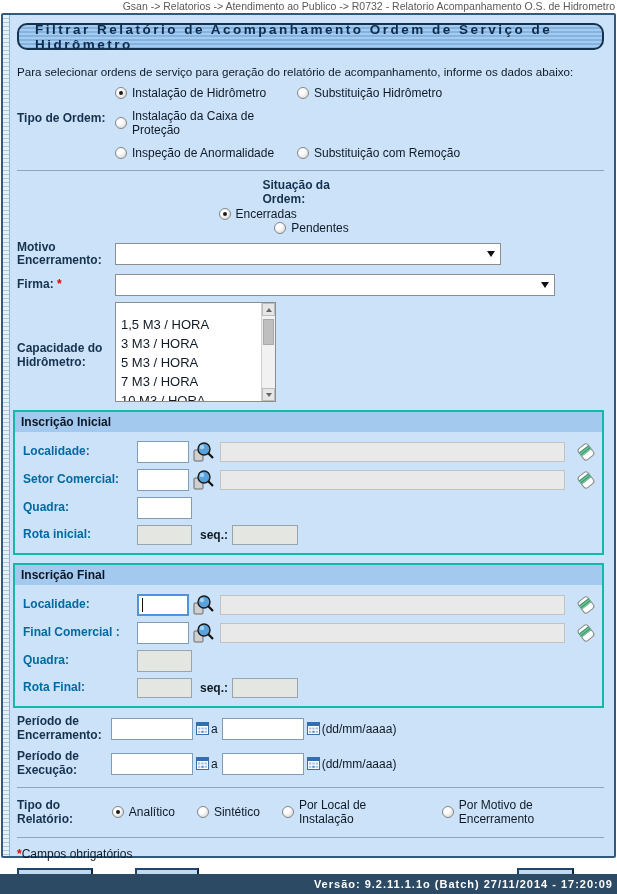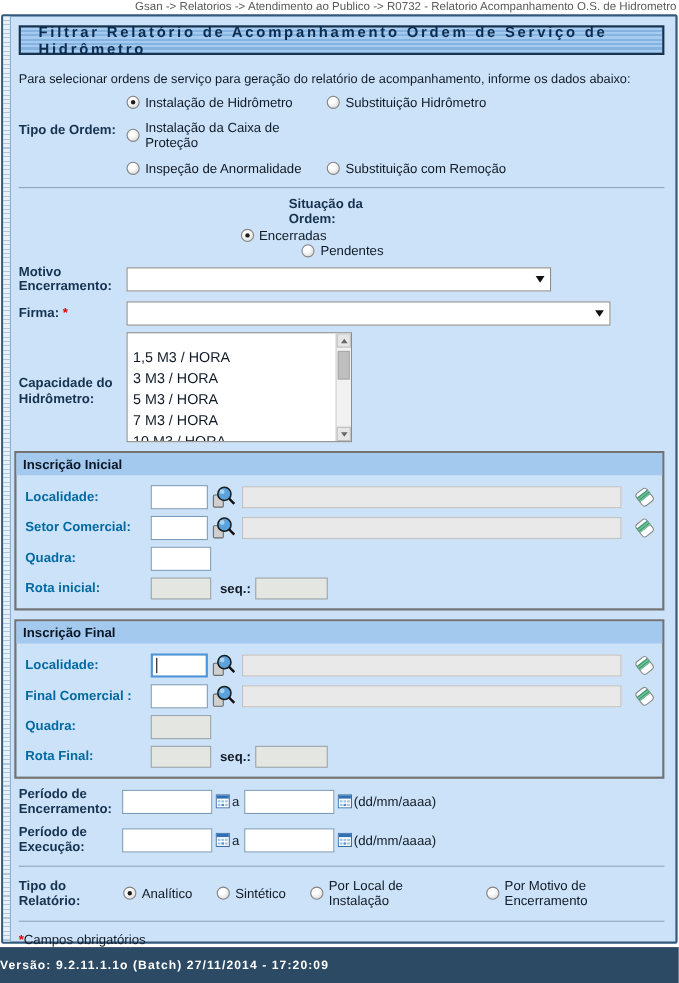--- a/index.html
+++ b/index.html
@@ -8,21 +8,21 @@
 
   
   .breadcrumb { height:13px; font-size:10.5px; color:#5a5a5a; text-align:right; padding-right:2px; white-space:nowrap; overflow:hidden; }
 
   
   .frame { position:relative; margin:0 1px; height:845px; background:#cbe2f8; border:2px solid #33597d; border-radius:2px; padding:4px 8px 0 14px; }
   .left-strip { position:absolute; left:0; top:0; bottom:0; width:7px;
     background:repeating-linear-gradient(180deg,#e6f1fc 0 3px,#adc6de 3px 4px);
     border-right:1px solid #8fb0cc; }
 
-  .title-bar { height:27px; margin:4px 2px 0 0; border:2px solid #16324f; border-radius:0;
+  .title-bar { height:27px; margin:4px 2px 0 0; border:2px solid #16324f; border-radius:10px;
     background:repeating-linear-gradient(180deg,#a5cbf0 0 2px,#84b3e0 2px 4px);
     display:flex; align-items:center; padding-left:16px;
     font-size:13.5px; font-weight:bold; letter-spacing:2.5px; color:#0d2b4d; }
 
   .intro { margin-top:15px; font-size:11.6px; color:#101a26; }
 
   .lbl { font-weight:bold; font-size:12px; color:#16324f; line-height:1.15; }
   .row { display:flex; align-items:center; }
 
   
@@ -48,32 +48,32 @@
   .fieldrow { margin-top:6px; display:flex; align-items:center; }
   .fieldrow .lbl { width:98px; }
   .select { background:#fff; border:1px solid #8d8d8d; height:22px; display:flex; align-items:center; justify-content:space-between; padding:0 5px; }
   .select-arrow { width:0; height:0; border-left:4.5px solid transparent; border-right:4.5px solid transparent; border-top:6px solid #111; }
   .w-motivo { width:386px; } .w-firma { width:440px; } .w-gerencia { width:199px; }
   .req { color:#e00000; font-weight:bold; }
 
   
   .capacidade { margin-top:6px; display:flex; }
   .capacidade .lbl { width:98px; padding-top:40px; }
-  .listbox { width:205px; height:100px; background:#fff; border:1px solid #8d8d8d; position:relative; overflow:hidden; }
+  .listbox { width:161px; height:100px; background:#fff; border:1px solid #8d8d8d; position:relative; overflow:hidden; }
   .listbox .opts { position:absolute; left:0; top:0; right:14px; bottom:0; padding-top:14px; }
   .listbox .opt { height:19px; font-size:13px; color:#101a26; padding-left:5px; white-space:nowrap; }
   .sbar { position:absolute; right:0; top:0; bottom:0; width:14px; background:#f1f1f1; border-left:1px solid #cfcfcf; }
   .sbtn { position:absolute; left:0; width:13px; height:13px; background:#e6e6e6; border:1px solid #bdbdbd; display:flex; align-items:center; justify-content:center; }
   .sbtn.up { top:0; } .sbtn.down { bottom:0; }
   .tri-up { width:0; height:0; border-left:3px solid transparent; border-right:3px solid transparent; border-bottom:4px solid #666; }
   .tri-down { width:0; height:0; border-left:3px solid transparent; border-right:3px solid transparent; border-top:4px solid #666; }
   .sthumb { position:absolute; left:1px; top:16px; width:11px; height:26px; background:#bfbfbf; border:1px solid #a8a8a8; }
 
   
-  .section { margin:8px 2px 0 -4px; border:2px solid #737373; background:#cbe2f8; }
+  .section { margin:8px 2px 0 -4px; border:2px solid #14b8a6; background:#cbe2f8; }
   .section-h { height:20px; background:#a4c9ee; display:flex; align-items:center; padding-left:6px;
     font-size:12px; font-weight:bold; color:#0b1624; }
   .section-b { padding:7px 6px 8px 8px; }
   .srow { display:flex; align-items:center; margin-top:6px; }
   .srow:first-child { margin-top:2px; }
   .srow .lbl { width:114px; color:#0369a1; }
   .in-sm { width:52px; height:22px; border:1px solid #7f9db9; background:#fff; font-size:12px; padding:0 3px; }
   .in-sm.gray, .in-rota { background:#e4e6e2; border:1px solid #9aa4ac; }
   .in-rota { width:55px; height:20px; font-size:12px; padding:0 3px; }
   .in-rota.seq { width:66px; }
@@ -99,22 +99,22 @@
 
   .campos { margin-top:9px; font-size:12px; color:#101a26; }
 
   .btn-row { margin:7px 2px 0 0; display:flex; }
   .btn { background:linear-gradient(180deg,#c3dcf3,#a6c9e9); border:2px solid #20456b; border-right-color:#10243a; border-bottom-color:#10243a;
     font-family:"Liberation Sans",sans-serif; font-size:13px; color:#0b1624; padding:2px 10px 3px; cursor:pointer; }
   .btn-limpar { margin-left:42px; }
   .btn-gerar { margin-left:auto; margin-right:30px; }
 
   
-  .footer-bar { position:absolute; left:0; right:0; bottom:0; height:33px; background:#2c4a63;
-    display:flex; align-items:center; justify-content:flex-start; padding-right:4px;
+  .footer-bar { position:absolute; left:0; right:0; bottom:0; height:20px; background:#2c4a63;
+    display:flex; align-items:center; justify-content:flex-end; padding-right:4px;
     font-size:11px; font-weight:bold; color:#ffffff; letter-spacing:1px; }
 </style>
 </head>
 <body>
 
 <div class="breadcrumb">Gsan -&gt; Relatorios -&gt; Atendimento ao Publico -&gt; R0732 - Relatorio Acompanhamento O.S. de Hidrometro</div>
 
 <div class="frame">
   <div class="left-strip"></div>
 

